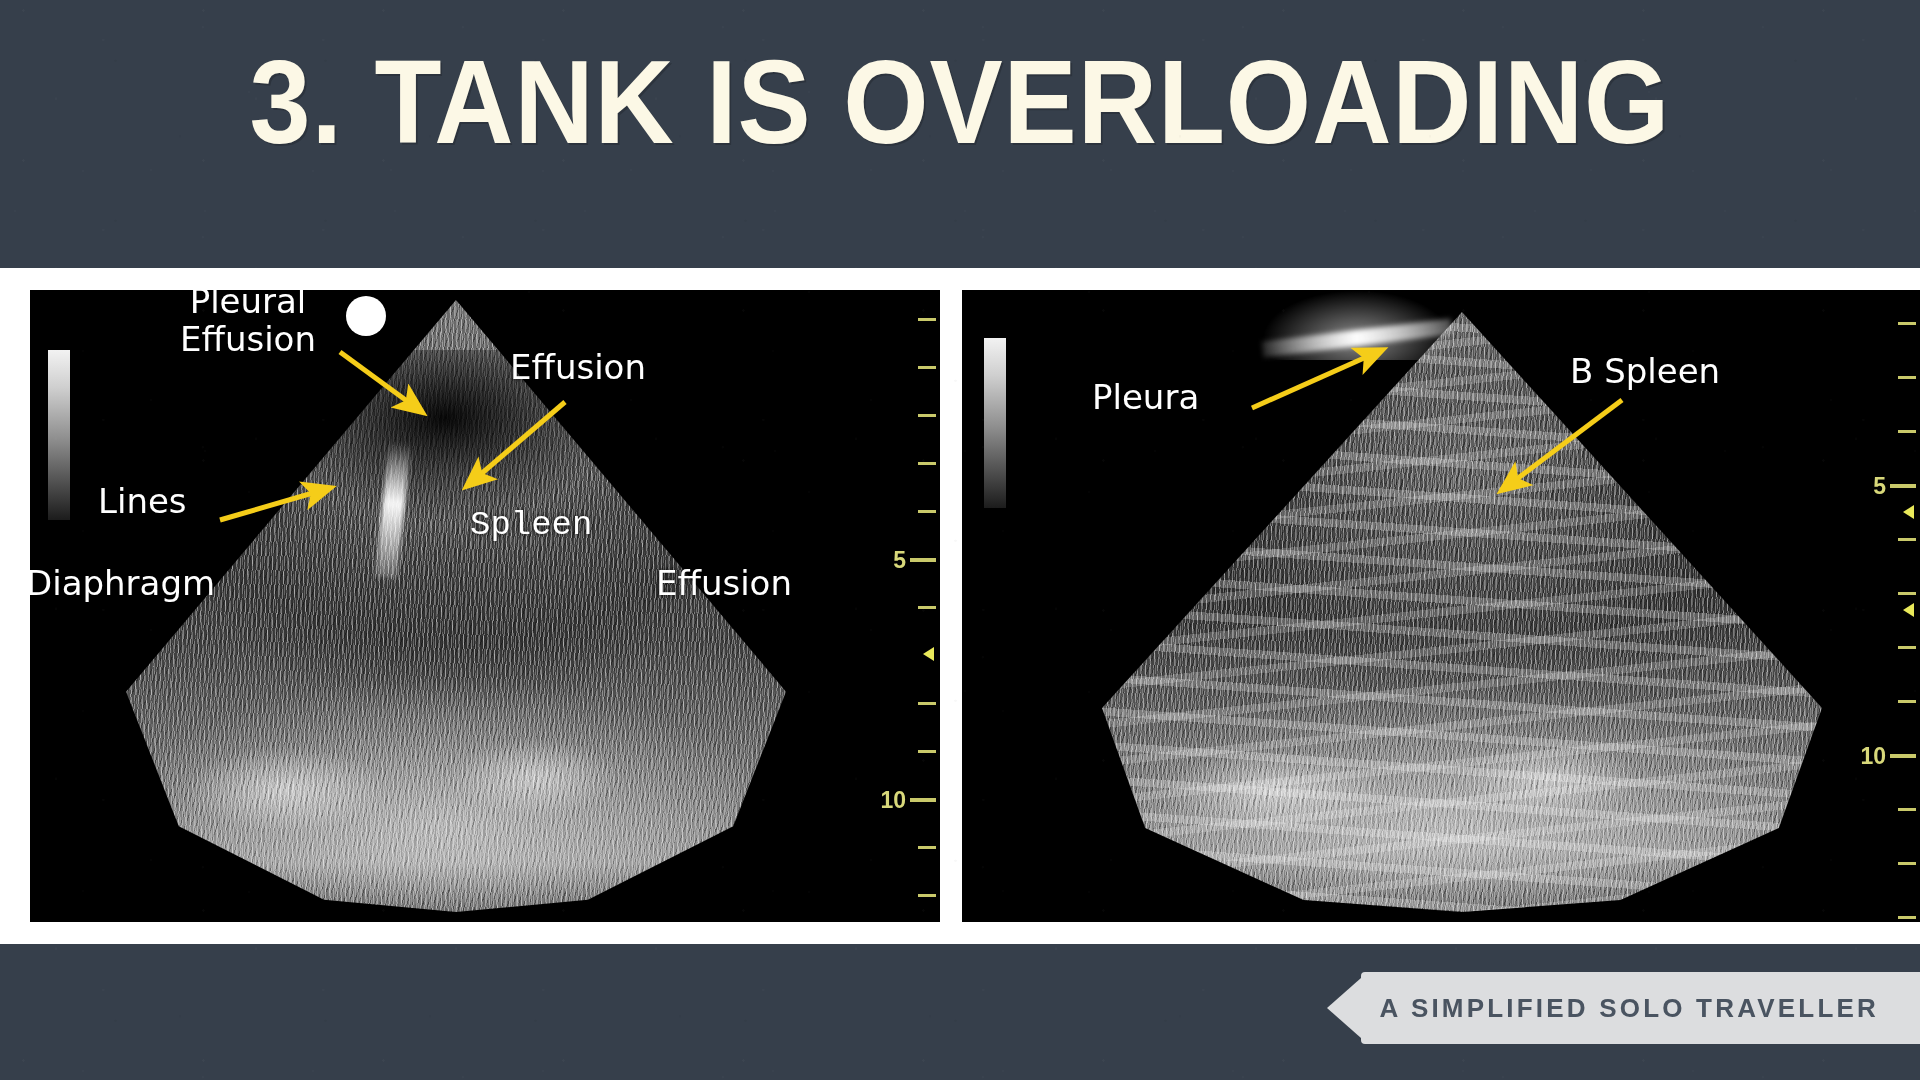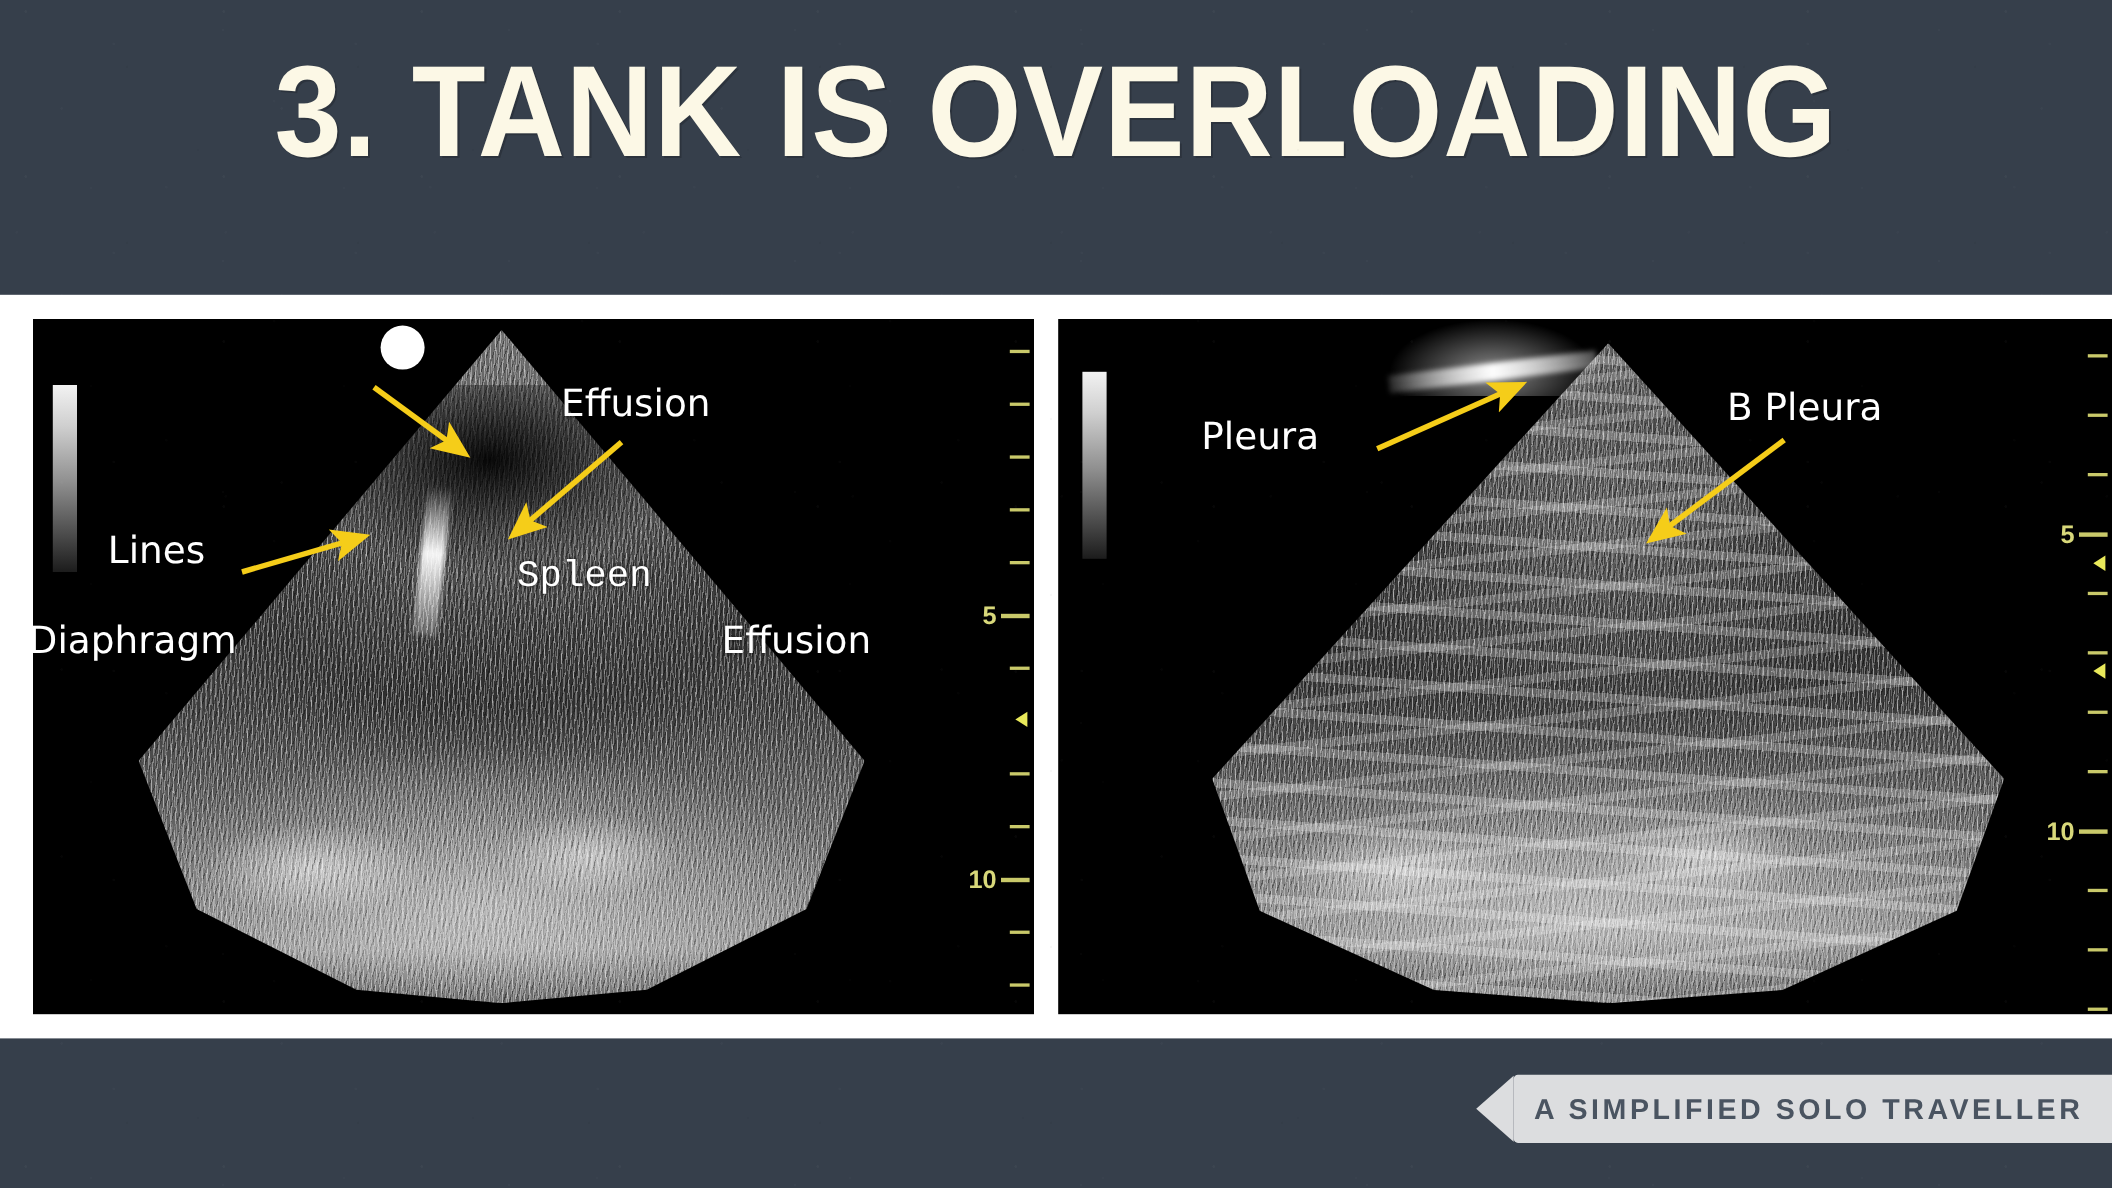--- a/index.html
+++ b/index.html
@@ -173,22 +173,22 @@
     position:absolute; right:0px; bottom:42px; height:60px; z-index:6;
     display:flex; align-items:center;
   }
   #badge-tip{
     width:0;height:0;
     border-top:30px solid transparent;
     border-bottom:30px solid transparent;
     border-right:34px solid #dcdddf;
   }
   #badge{
-    background:#dcdddf; height:62px; display:flex; align-items:center;
-    padding:0 26px 0 18px; border-radius:4px 0 0 4px;
+    background:#dcdddf; height:72px; display:flex; align-items:center;
+    padding:0 41px 0 18px; border-radius:4px 0 0 4px;
     color:#4a5461;
     font-family:"Liberation Sans Narrow","Liberation Sans", sans-serif;
     font-weight:bold; font-size:26px; letter-spacing:3.2px; white-space:nowrap;
   }
 </style>
 </head>
 <body>
 
 <div id="grain"></div>
 
@@ -235,20 +235,22 @@
         </marker>
       </defs>
 
       <line x1="310" y1="62" x2="392" y2="122" stroke="#f5cd19" stroke-width="5" marker-end="url(#ahL)"></line>
 
       <line x1="535" y1="112" x2="437" y2="196" stroke="#f5cd19" stroke-width="5" marker-end="url(#ahL)"></line>
 
       <line x1="190" y1="230" x2="300" y2="198" stroke="#f5cd19" stroke-width="5" marker-end="url(#ahL)"></line>
     </svg>
 
+    <div class="anno" style="left:150px; top:-8px; text-align:center;">Pleural
+Effusion</div>
     <div class="anno" style="left:480px; top:58px;">Effusion</div>
     <div class="anno" style="left:68px; top:192px;">Lines</div>
     <div class="anno" style="left:440px; top:216px;font-family:Liberation Mono, monospace;">Spleen</div>
     <div class="anno" style="left:-4px; top:274px;">Diaphragm</div>
     <div class="anno" style="left:626px; top:274px;">Effusion</div>
   </div>
 
   <div class="panel" id="panel-right">
     <div class="fan-wrap">
       <div id="fanR">
@@ -287,20 +289,20 @@
           <path d="M0,0 L7,3 L0,6 L1.6,3 z" fill="#f5cd19"></path>
         </marker>
       </defs>
 
       <line x1="290" y1="118" x2="420" y2="60" stroke="#f5cd19" stroke-width="5" marker-end="url(#ahR)"></line>
 
       <line x1="660" y1="110" x2="540" y2="200" stroke="#f5cd19" stroke-width="5" marker-end="url(#ahR)"></line>
     </svg>
 
     <div class="anno" style="left:130px; top:88px;">Pleura</div>
-    <div class="anno" style="left:608px; top:62px;">B Pleura</div>
+    <div class="anno" style="left:608px; top:62px;">B Spleen</div>
   </div>
 </div>
 
 <div id="badge-wrap">
   <div id="badge-tip"></div>
   <div id="badge">A SIMPLIFIED SOLO TRAVELLER</div>
 </div>
 
 </body></html>

